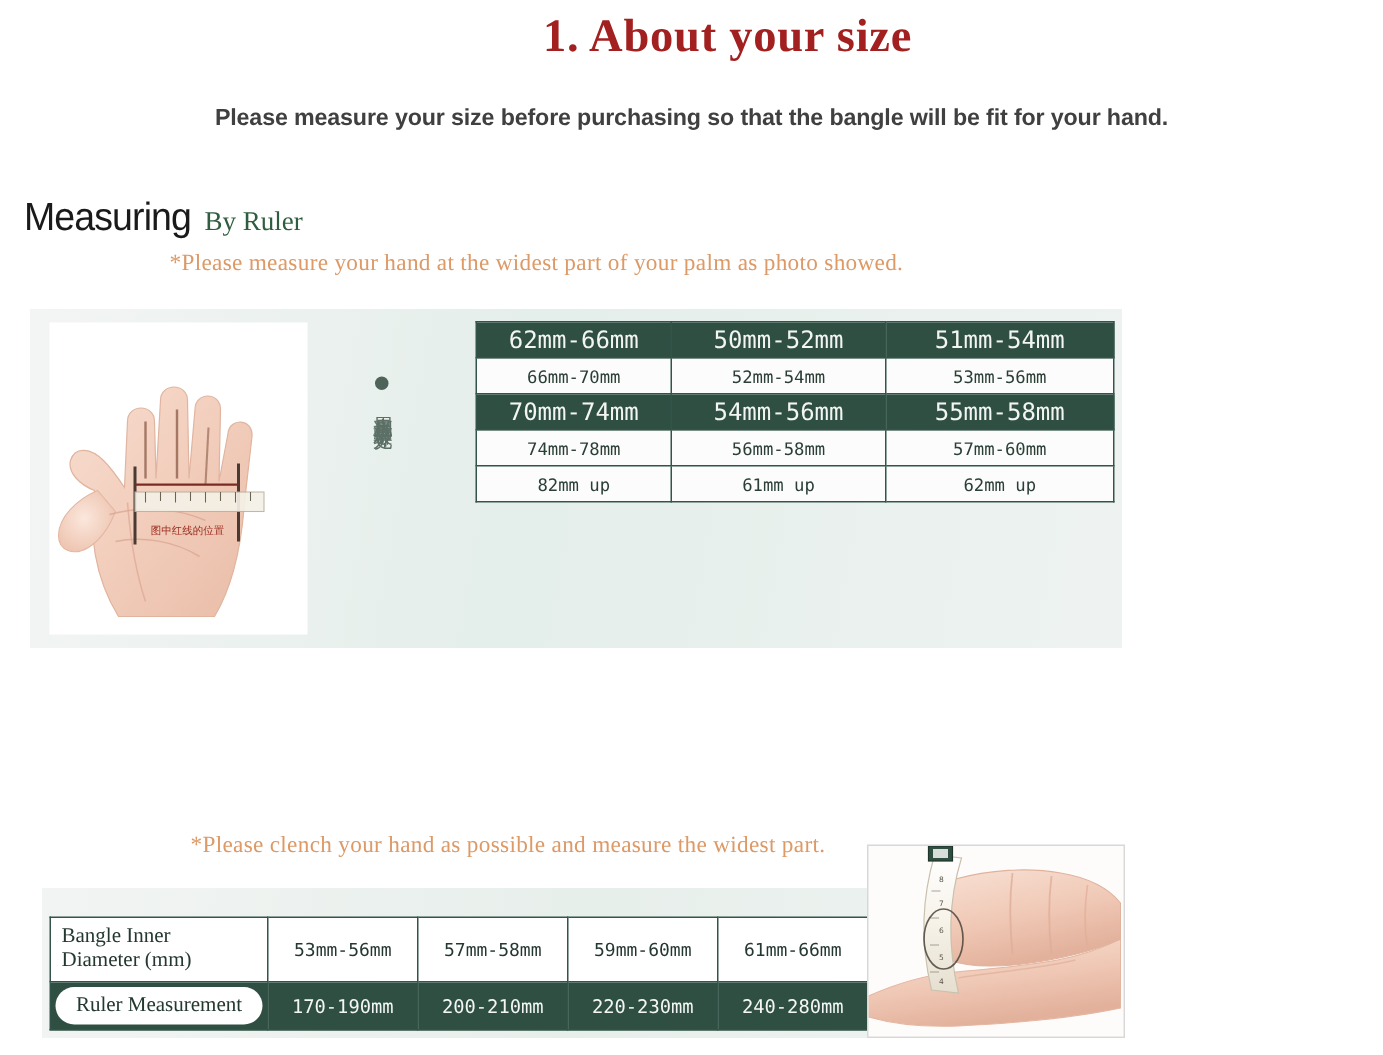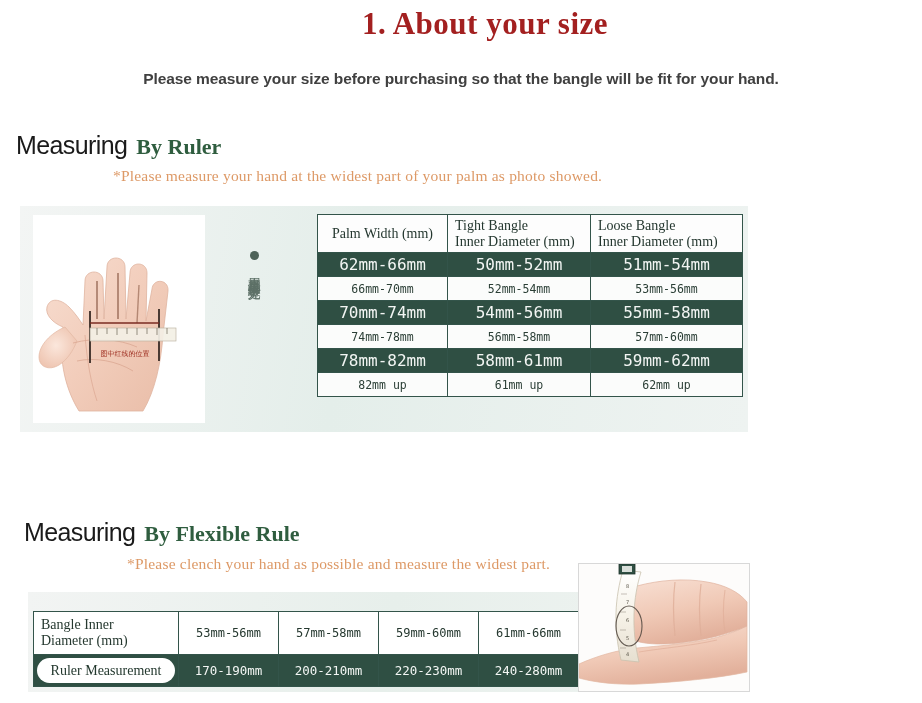--- a/index.html
+++ b/index.html
@@ -35,24 +35,23 @@
   .sec-head{position:absolute;white-space:nowrap;}
   .sec-head .word-measuring{
     font-family:"Liberation Sans", sans-serif;
     font-size:25px;color:#1a1a1a;
     letter-spacing:-0.6px;
     display:inline-block;
     transform:scaleY(1.05);
   }
   .sec-head .word-rest{
     font-family:"Liberation Serif", serif;
-    font-size:22px;color:#2f5d3f;
+    font-size:18px;color:#2f5d3f;
     margin-left:9px;
     display:inline-block;
-    font-weight:bold;
   }
   .note{
     position:absolute;white-space:nowrap;
     font-family:"Liberation Serif", serif;
     font-size:15.5px;
     color:#dd9966;
     letter-spacing:0.2px;
   }
 
   #head1{left:16px;top:131px;}
@@ -257,67 +256,48 @@
     <div id="vert-text">用直尺测量手掌最宽处</div>
   </div>
 
   <table id="table1">
     <colgroup>
         <col class="w1">
         <col class="w2">
         <col class="w3">
       </colgroup>
     <tbody>
-      <tr class="hdr">
-        <td class="c1">Palm Width (mm)</td>
-        <td class="c2">
-          <div>Tight Bangle</div>
-          <div>Inner Diameter (mm)</div>
-        </td>
-        <td class="c3">
-          <div>Loose Bangle</div>
-          <div>Inner Diameter (mm)</div>
-        </td>
-      </tr>
       <tr class="dark">
         <td>62mm-66mm</td>
         <td>50mm-52mm</td>
         <td>51mm-54mm</td>
       </tr>
       <tr class="light">
         <td>66mm-70mm</td>
         <td>52mm-54mm</td>
         <td>53mm-56mm</td>
       </tr>
       <tr class="dark">
         <td>70mm-74mm</td>
         <td>54mm-56mm</td>
         <td>55mm-58mm</td>
       </tr>
       <tr class="light">
         <td>74mm-78mm</td>
         <td>56mm-58mm</td>
         <td>57mm-60mm</td>
       </tr>
-      <tr class="dark">
-        <td>78mm-82mm</td>
-        <td>58mm-61mm</td>
-        <td>59mm-62mm</td>
-      </tr>
       <tr class="light">
         <td>82mm up</td>
         <td>61mm up</td>
         <td>62mm up</td>
       </tr>
     </tbody>
   </table>
 
-  <div id="head2" class="sec-head">
-    <span class="word-measuring">Measuring</span><span class="word-rest">By Flexible Rule</span>
-  </div>
   <div id="note2" class="note">*Please clench your hand as possible and measure the widest part.</div>
 
   <div id="panel2"></div>
 
   <table id="table2">
     <colgroup>
         <col class="p1">
         <col class="p2">
         <col class="p2">
         <col class="p2">

